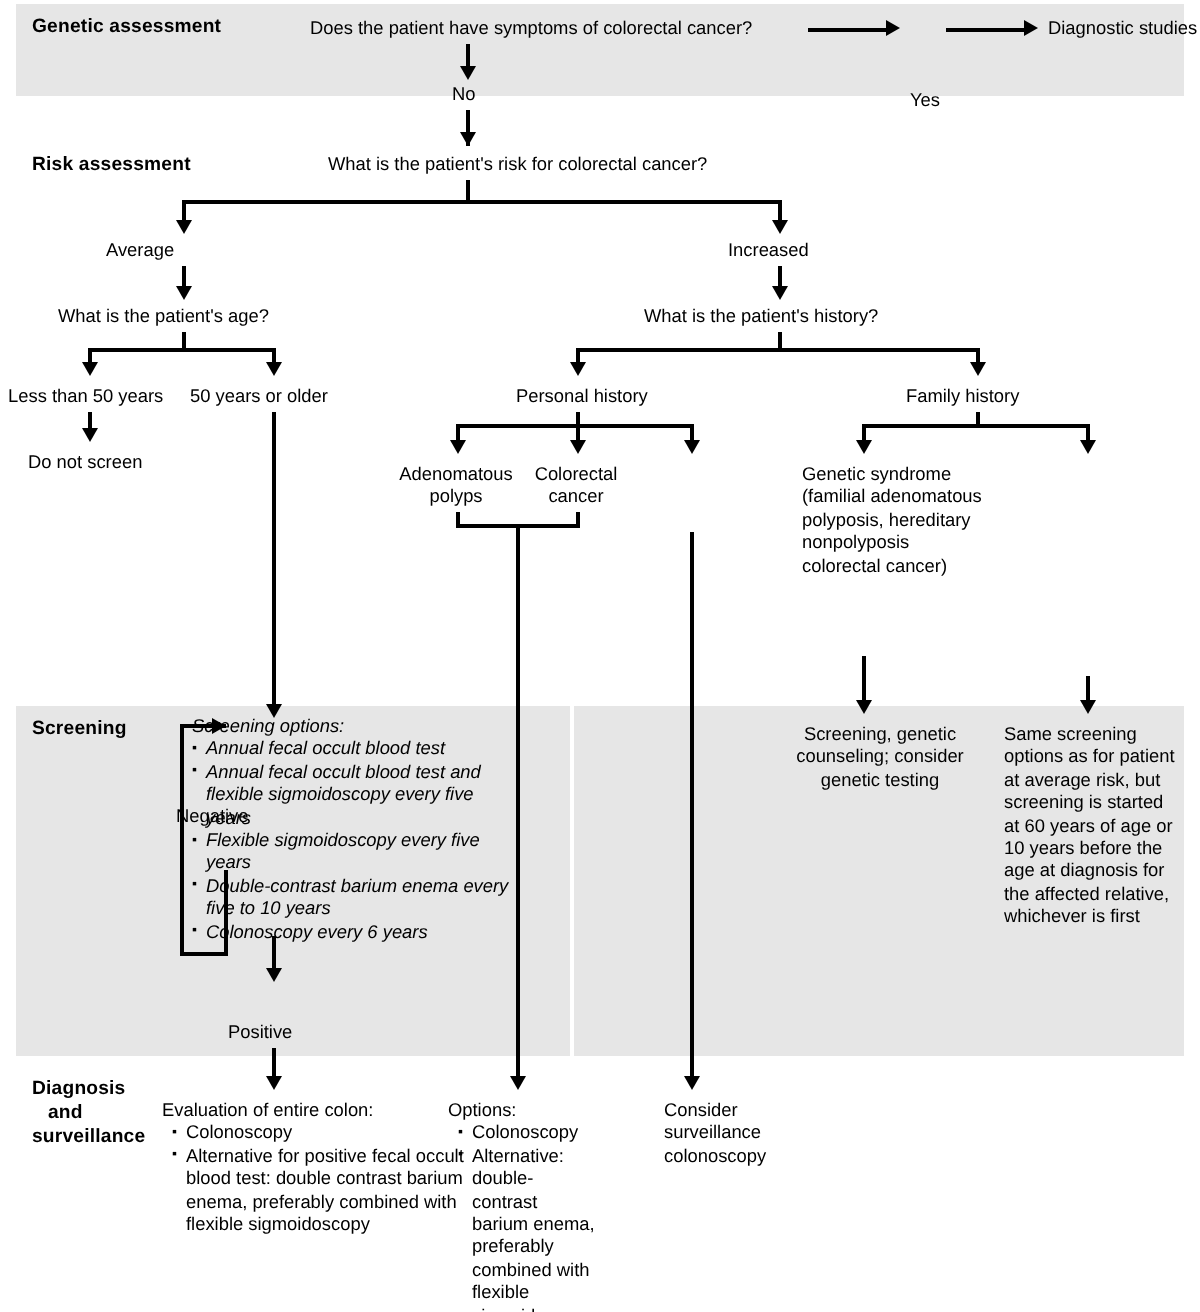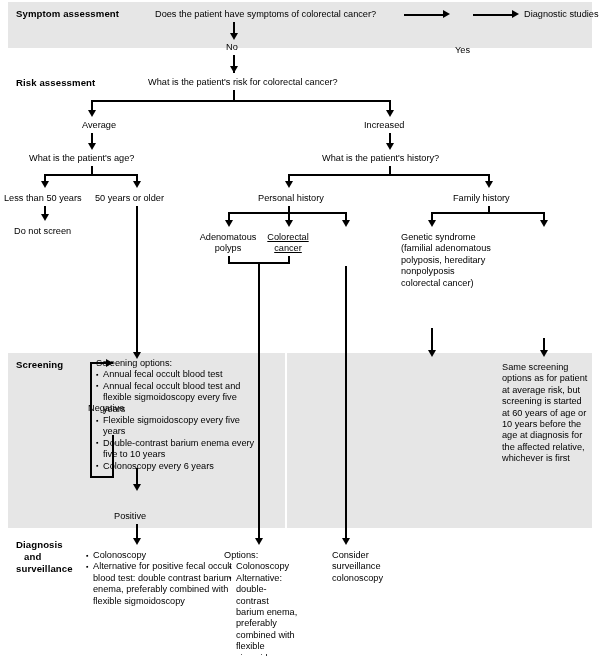--- a/index.html
+++ b/index.html
@@ -70,21 +70,21 @@
 </style>
 </head>
 <body>
 
 <div id="page">
 
   <div class="band" style="left:8px;top:2px;width:584px;height:46px;"></div>
   <div class="band" style="left:8px;top:353px;width:277px;height:175px;"></div>
   <div class="band" style="left:287px;top:353px;width:305px;height:175px;"></div>
 
-  <div class="t b" style="left:16px;top:8px;">Symptom assessment</div>
+  <div class="t b" style="left:16px;top:8px;">Genetic assessment</div>
 
   <div class="t b" style="left:16px;top:77px;">Risk assessment</div>
 
   <div class="t b" style="left:16px;top:359px;">Screening</div>
 
   <div class="t b" style="left:16px;top:539px;">Diagnosis</div>
   <div class="t b" style="left:24px;top:551px;">and</div>
   <div class="t b" style="left:16px;top:563px;">surveillance</div>
 
   <div class="t" style="left:155px;top:9px;">Does the patient have symptoms of colorectal cancer?</div>
@@ -100,30 +100,30 @@
   <div class="t" style="left:524px;top:9px;">Diagnostic studies</div>
 
   <div class="ln v" style="left:233px;top:22px;height:16px;"></div>
   <div class="ad" style="left:229.5px;top:33px;"></div>
 
   <div class="t" style="left:226px;top:42px;">No</div>
 
   <div class="ln v" style="left:233px;top:55px;height:18px;"></div>
   <div class="ad" style="left:229.5px;top:66px;"></div>
 
-  <div class="t" style="left:148px;top:77px;">What is the patient's risk for colorectal cancer?</div>
+  <div class="t" style="left:164px;top:77px;">What is the patient's risk for colorectal cancer?</div>
 
   <div class="ln v" style="left:233px;top:90px;height:12px;"></div>
   <div class="ln h" style="left:91px;top:100px;width:300px;"></div>
   <div class="ln v" style="left:91px;top:100px;height:14px;"></div>
   <div class="ad" style="left:87.5px;top:110px;"></div>
   <div class="ln v" style="left:389px;top:100px;height:14px;"></div>
   <div class="ad" style="left:385.5px;top:110px;"></div>
 
-  <div class="t" style="left:82px;top:120px;text-align:center;">Average</div>
+  <div class="t" style="left:53px;top:120px;text-align:center;">Average</div>
   <div class="t" style="left:364px;top:120px;">Increased</div>
 
   <div class="ln v" style="left:91px;top:133px;height:14px;"></div>
   <div class="ad" style="left:87.5px;top:143px;"></div>
   <div class="ln v" style="left:389px;top:133px;height:14px;"></div>
   <div class="ad" style="left:385.5px;top:143px;"></div>
 
   <div class="t" style="left:29px;top:153px;">What is the patient's age?</div>
   <div class="t" style="left:322px;top:153px;">What is the patient's history?</div>
 
@@ -158,21 +158,21 @@
   <div class="ln h" style="left:228px;top:212px;width:119px;"></div>
   <div class="ln v" style="left:228px;top:212px;height:10px;"></div>
   <div class="ad" style="left:224.5px;top:220px;"></div>
   <div class="ln v" style="left:288px;top:212px;height:10px;"></div>
   <div class="ad" style="left:284.5px;top:220px;"></div>
   <div class="ln v" style="left:345px;top:212px;height:10px;"></div>
   <div class="ad" style="left:341.5px;top:220px;"></div>
 
   <div class="t ctr wrap" style="left:196px;top:232px;width:64px;">Adenomatous
 polyps</div>
-  <div class="t ctr wrap" style="left:263px;top:232px;width:50px;text-decoration:underline;">Colorectal
+  <div class="t ctr wrap" style="left:263px;top:232px;width:50px;">Colorectal
 cancer</div>
 
   <div class="ln v" style="left:228px;top:256px;height:8px;"></div>
   <div class="ln v" style="left:288px;top:256px;height:8px;"></div>
   <div class="ln h" style="left:228px;top:262px;width:62px;"></div>
   <div class="ln v" style="left:258px;top:262px;height:281px;"></div>
   <div class="ad" style="left:254.5px;top:538px;"></div>
 
   <div class="ln v" style="left:345px;top:266px;height:277px;"></div>
   <div class="ad" style="left:341.5px;top:538px;"></div>
@@ -192,42 +192,44 @@
   <div class="ad" style="left:539.5px;top:350px;"></div>
 
   <div class="ln v" style="left:90px;top:362px;height:116px;"></div>
   <div class="ln h" style="left:90px;top:362px;width:23px;"></div>
   <div class="ar" style="left:106px;top:358.5px;"></div>
   <div class="ln h" style="left:90px;top:476px;width:24px;"></div>
   <div class="ln v" style="left:112px;top:435px;height:43px;"></div>
 
   <div class="t" style="left:44px;top:403px;margin-left:44px;">Negative</div>
 
-  <div class="lst" style="left:96px;top:358px;width:160px;">
+  <div class="lst" style="left:96px;top:358px;width:160px;font-style:italic;">
     <span class="hd">Screening options:</span>
     <ul>
       <li>Annual fecal occult blood test</li>
       <li>Annual fecal occult blood test and flexible sigmoidoscopy every five years</li>
       <li>Flexible sigmoidoscopy every five years</li>
       <li>Double-contrast barium enema every five to 10 years</li>
       <li>Colonoscopy every 6 years</li>
     </ul>
   </div>
 
   <div class="ln v" style="left:136px;top:468px;height:20px;"></div>
   <div class="ad" style="left:132.5px;top:484px;"></div>
   <div class="t" style="left:114px;top:511px;">Positive</div>
 
   <div class="ln v" style="left:136px;top:524px;height:19px;"></div>
   <div class="ad" style="left:132.5px;top:538px;"></div>
 
+  <div class="t wrap ctr" style="left:392px;top:362px;width:96px;"><span>Screening, genetic counseling; consider genetic testing</span></div>
 
   <div class="t wrap" style="left:502px;top:362px;width:86px;"><span>Same screening options as for patient at average risk, but screening is started at 60 years of age or 10 years before the age at diagnosis for the affected relative, whichever is first</span></div>
 
   <div class="lst" style="left:81px;top:550px;width:156px;">
+    <span class="hd">Evaluation of entire colon:</span>
     <ul style="padding-left:5px;">
       <li>Colonoscopy</li>
       <li>Alternative for positive fecal occult blood test: double contrast barium enema, preferably combined with flexible sigmoidoscopy</li>
     </ul>
   </div>
 
   <div class="lst" style="left:224px;top:550px;width:74px;">
     <span class="hd">Options:</span>
     <ul style="padding-left:5px;">
       <li>Colonoscopy</li>

